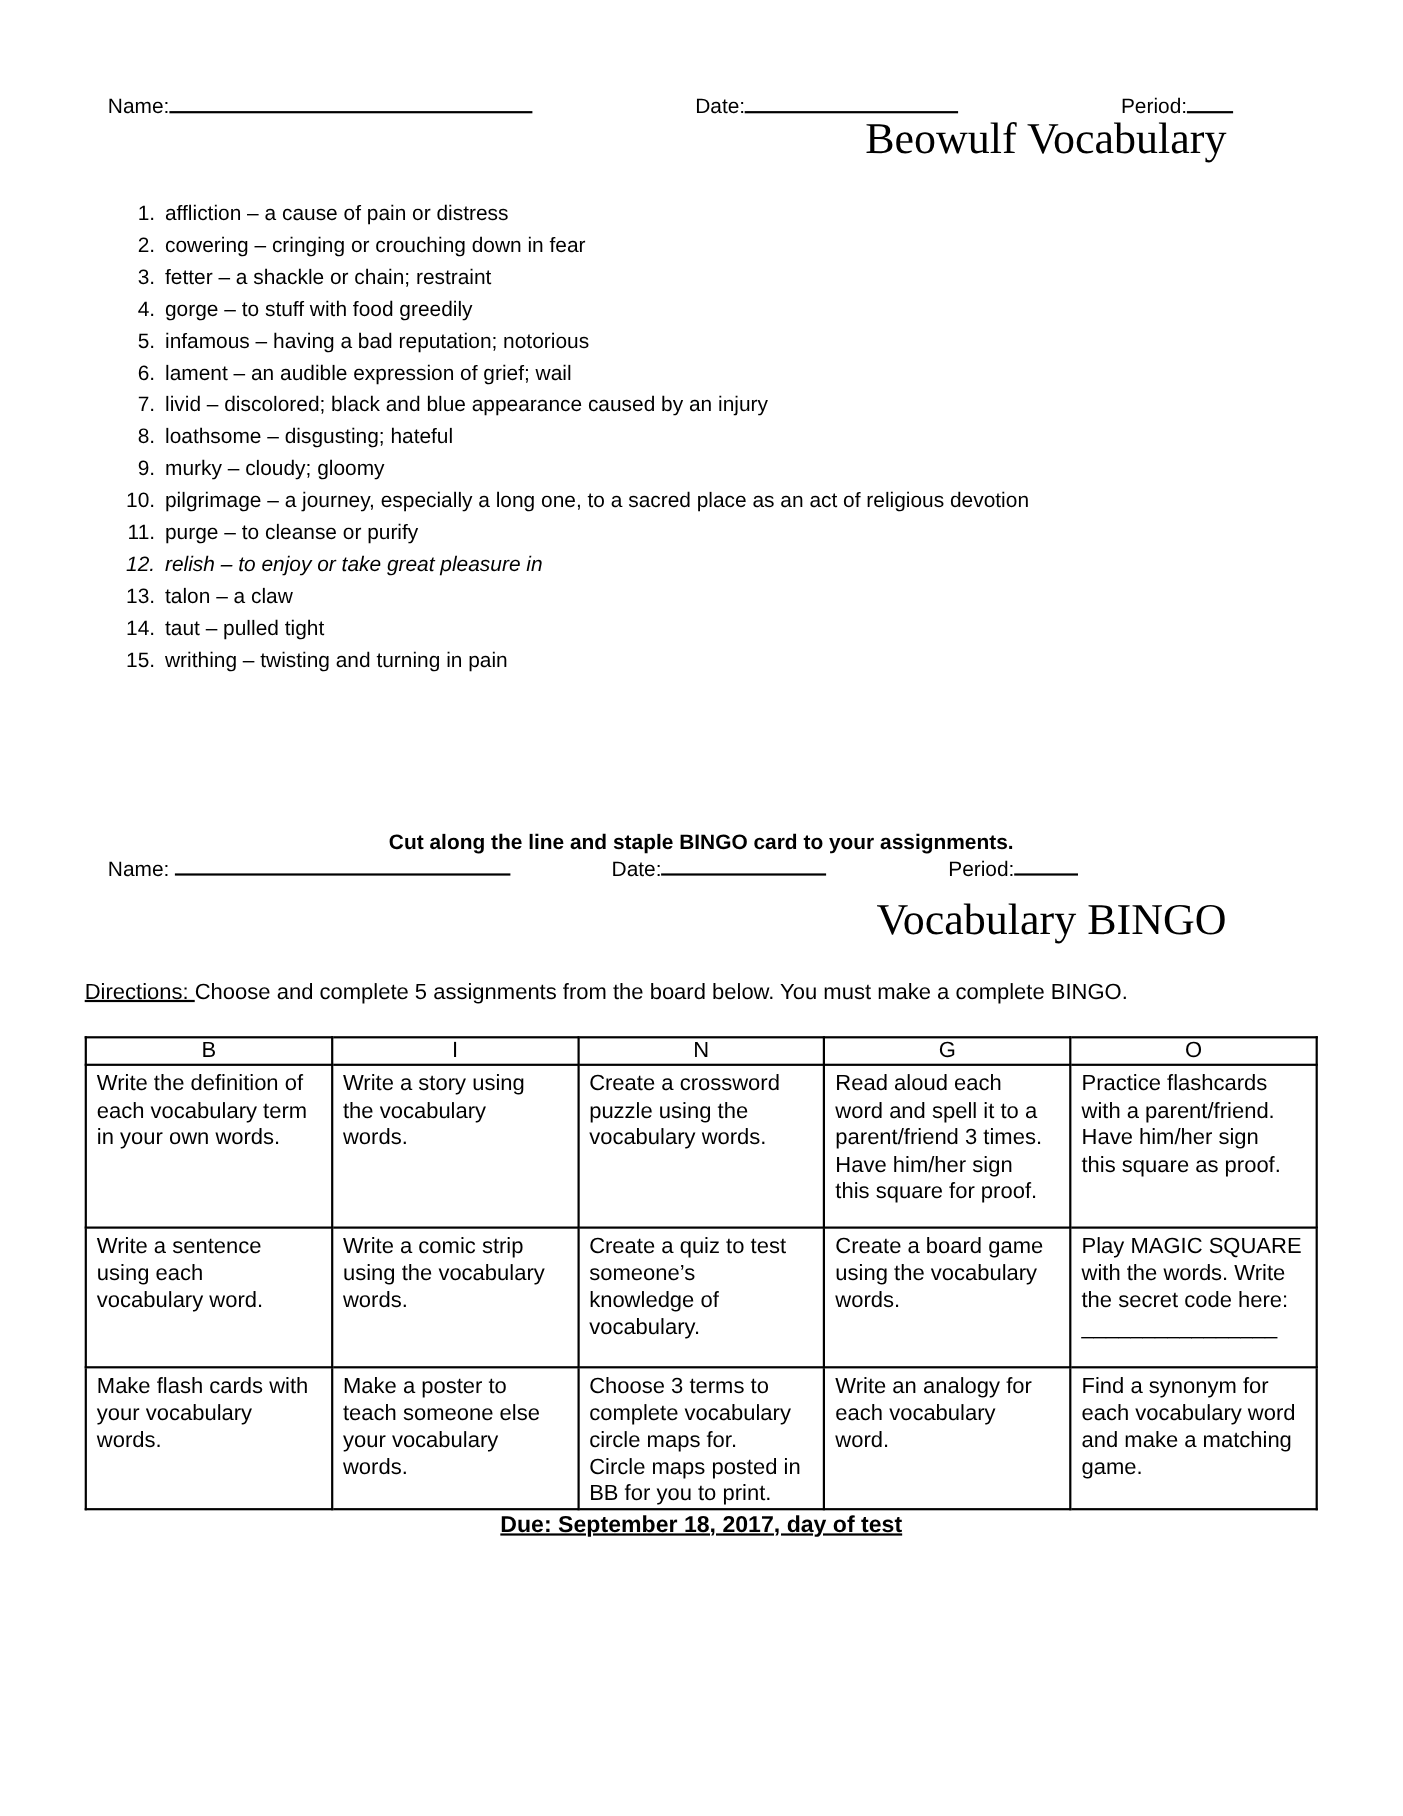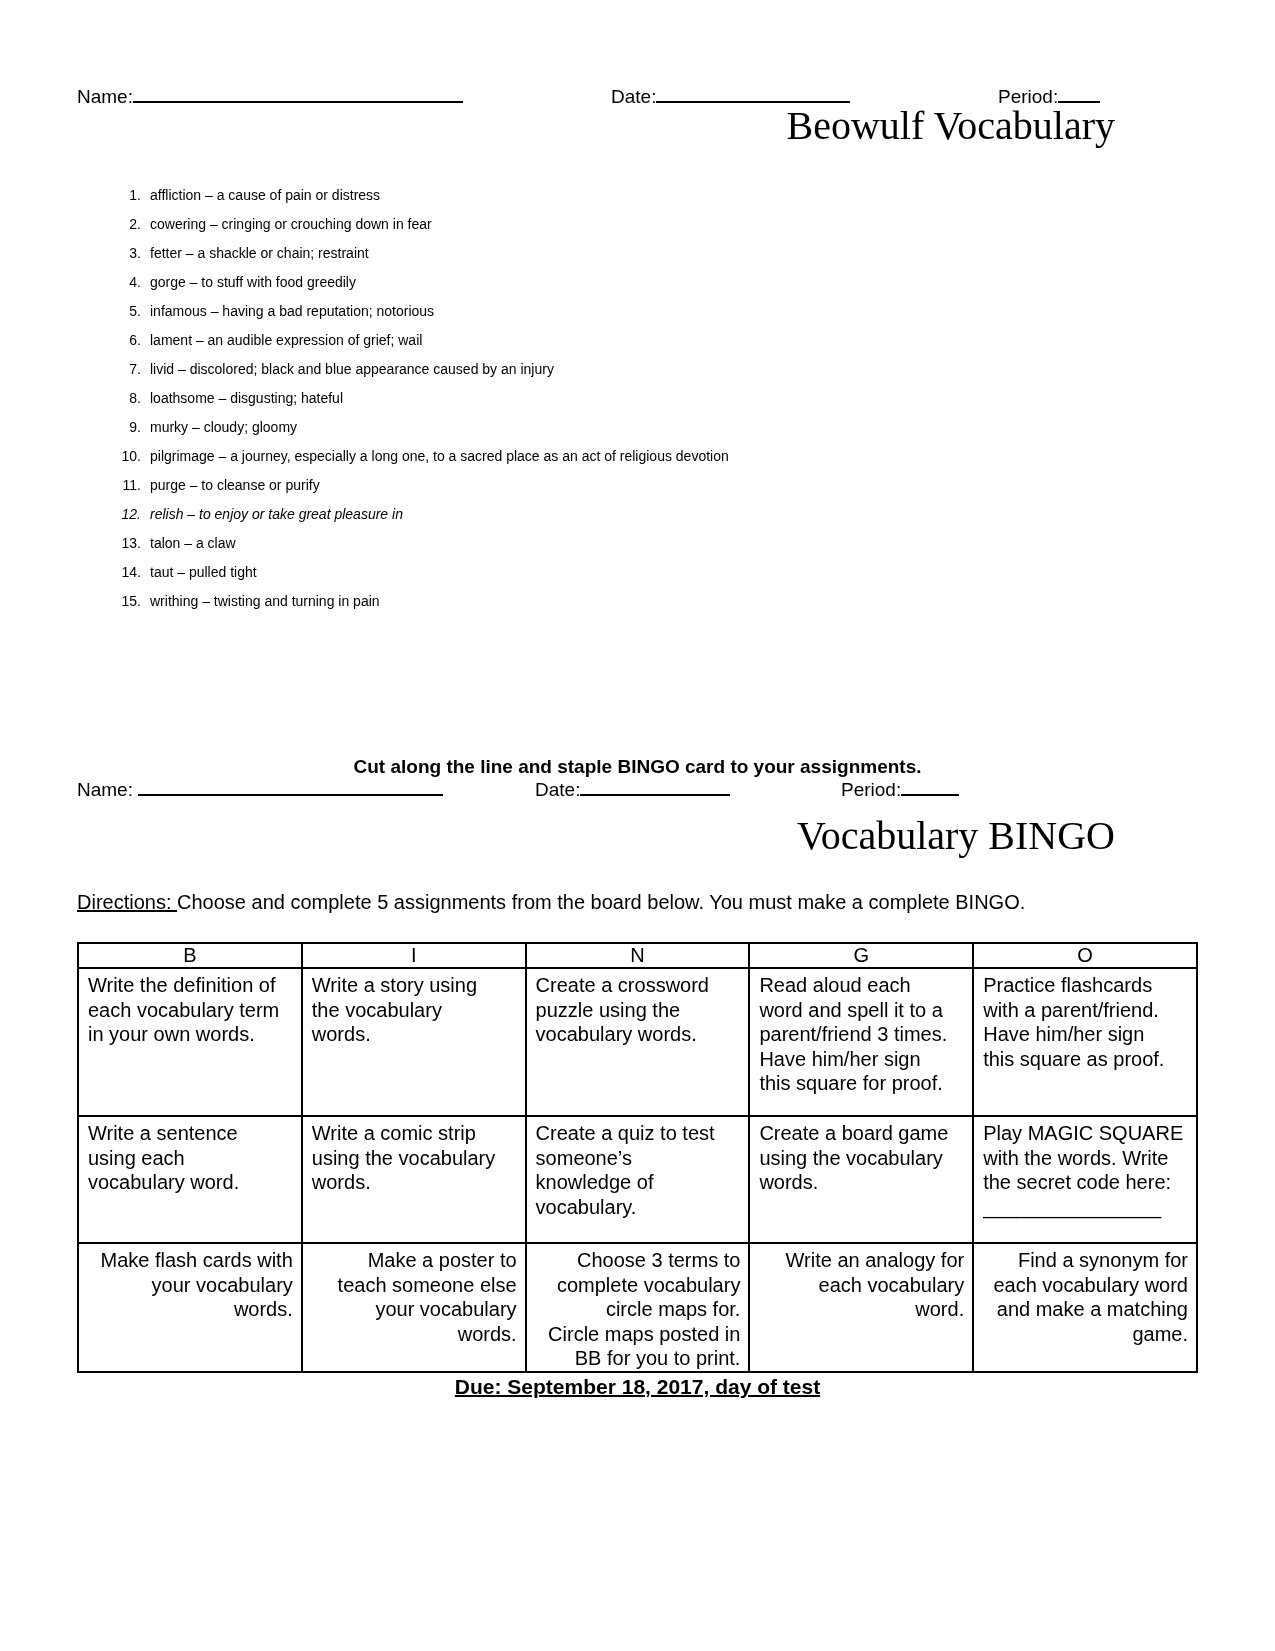--- a/index.html
+++ b/index.html
@@ -5,28 +5,28 @@
   html,body{margin:0;padding:0;background:#ffffff;}
   #page{
     position:relative;
     width:1275px;height:1651px;
     background:#ffffff;
     font-family:"Liberation Sans", sans-serif;
     color:#000000;
     overflow:hidden;
   }
   .abs{position:absolute;}
-  .fieldrow{white-space:nowrap;font-size:19px;}
+  .fieldrow{white-space:nowrap;font-size:19px;margin-left:21px;}
   .blank{display:inline-block;border-bottom:2px solid #000;height:17px;vertical-align:baseline;}
   .doc-title{
     left:0;width:1115px;text-align:right;
     font-family:"Liberation Serif", serif;
     font-size:40px;line-height:44px;font-weight:400;
   }
-  .list-row{left:105px;font-size:14px;line-height:24px;white-space:nowrap;}
+  .list-row{left:105px;font-size:19px;line-height:24px;white-space:nowrap;}
   .list-num{display:inline-block;width:36px;text-align:right;}
   .list-text{margin-left:9px;}
   .cut-line{left:0;width:1275px;text-align:center;font-weight:700;font-size:19px;}
   .directions{left:77px;font-size:20px;white-space:nowrap;}
   .directions .dir-label{text-decoration:underline;}
   table.bingo{
     border-collapse:collapse;table-layout:fixed;
     width:1121px;
   }
   table.bingo th, table.bingo td{
@@ -36,21 +36,21 @@
   }
   table.bingo th{height:23px;text-align:center;padding:0;}
   table.bingo td{
     vertical-align:top;text-align:left;
     padding:4px 8px 0 9px;
     line-height:24.5px;
     white-space:pre-line;
   }
   tr.r1 td{height:142px;}
   tr.r2 td{height:121px;}
-  tr.r3 td{height:119px;text-align:right;}
+  tr.r3 td{height:119px;}
   .due-line{
     left:77px;width:1121px;text-align:center;
     font-weight:700;font-size:21px;
     text-decoration:underline;
     text-decoration-thickness:2px;
   }
 </style>
 </head>
 <body>
 

